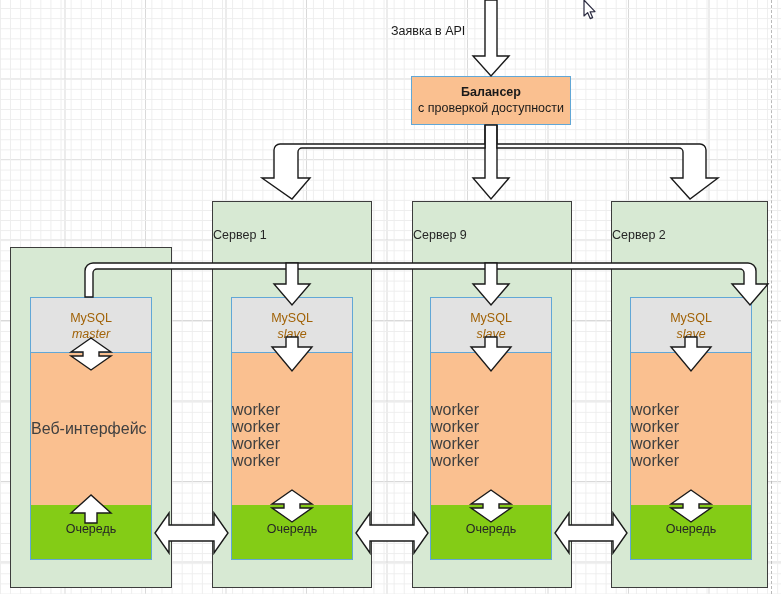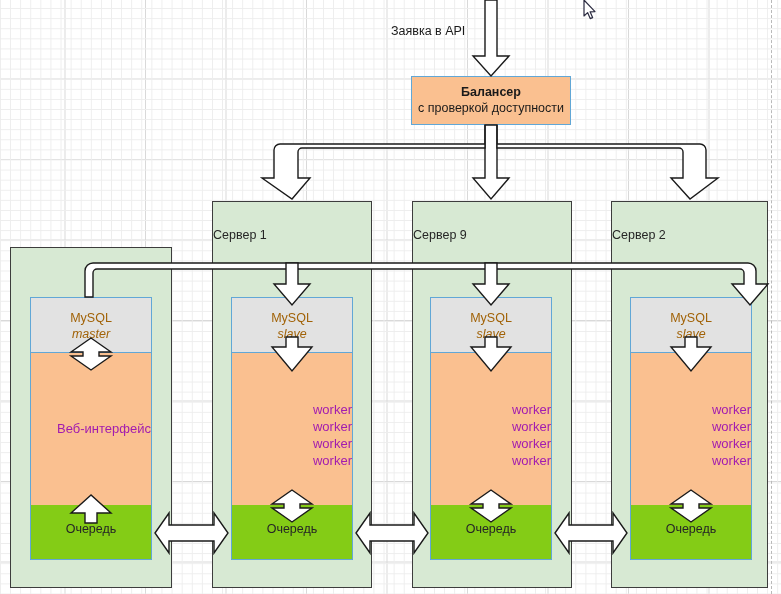--- a/index.html
+++ b/index.html
@@ -46,22 +46,22 @@
   .sub-box{position:absolute;box-sizing:border-box;border:1px solid #61a7d6;}
   .db-box{background:#e2e2e2;}
   .app-box{background:#fac090;border-top:none;border-bottom:none;}
   .queue-box{background:#84cc16;border-top:none;}
   .db-text{
     position:absolute;left:0;right:0;top:12px;text-align:center;
     font-size:12.5px;line-height:16px;color:#a16207;
   }
   .db-text .role{font-style:italic;display:block;}
   .app-text{
-    position:absolute;left:0;right:0;text-align:right;
-    font-size:13px;line-height:17px;color:#a21caf;
+    position:absolute;left:0;right:0;text-align:left;
+    font-size:16px;line-height:17px;color:#404040;
   }
   .queue-text{
     position:absolute;left:0;right:0;top:17px;text-align:center;
     font-size:12.5px;color:#262626;
   }
   .api-label{
     position:absolute;text-align:left;font-size:12.5px;color:#1a1a1a;
     white-space:nowrap;
   }
   #cursor{position:absolute;left:583px;top:0px;width:14px;height:21px;}
@@ -88,21 +88,21 @@
   <div class="server-label">Сервер 2</div>
 </div>
 
 <div class="node sub-box db-box" style="left:30px;top:297px;width:122px;height:56px;">
   <div class="db-text">
     <span>MySQL</span>
     <span class="role">master</span>
   </div>
 </div>
 <div class="node sub-box app-box" style="left:30px;top:353px;width:122px;height:152px;">
-  <div class="app-text" style="top:67px;padding-left:8px;">
+  <div class="app-text" style="top:67px;">
     <div>Веб-интерфейс</div>
   </div>
 </div>
 <div class="node sub-box queue-box" style="left:30px;top:505px;width:122px;height:55px;">
   <div class="queue-text">Очередь</div>
 </div>
 
 <div class="node sub-box db-box" style="left:231px;top:297px;width:122px;height:56px;">
   <div class="db-text">
     <span>MySQL</span>

